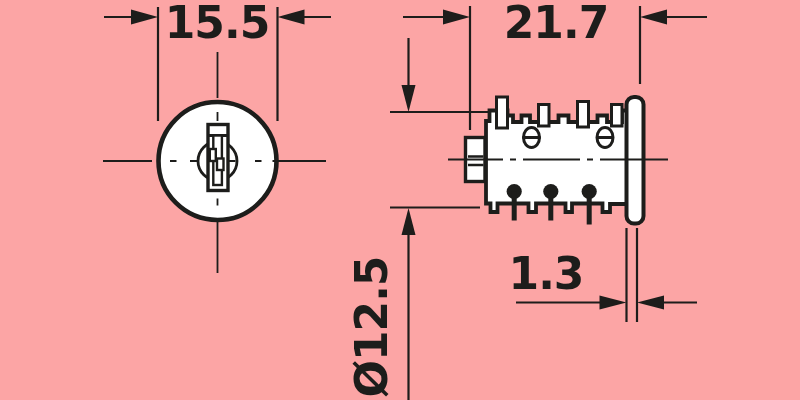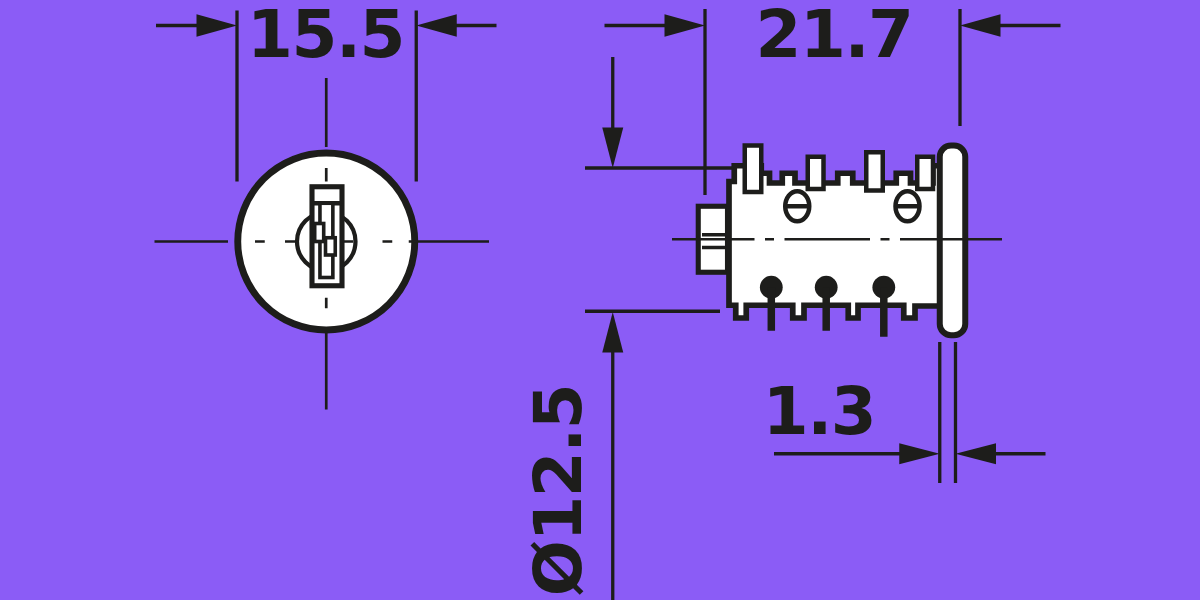--- a/index.html
+++ b/index.html
@@ -1,17 +1,17 @@
 <!DOCTYPE html>
 <html><head>
 <meta charset="utf-8">
 <style>
   html,body{margin:0;padding:0;background:#ffffff;}
   body{width:800px;height:400px;overflow:hidden;}
-  .canvas{width:800px;height:400px;position:relative;background:#8b5cf6;}
+  .canvas{width:800px;height:400px;position:relative;background:#fca5a5;}
   svg{display:block;}
   
   .outline  {fill:#ffffff;stroke:#1d1d1b;stroke-width:4;  stroke-linejoin:miter;}
   .outline2 {fill:#ffffff;stroke:#1d1d1b;stroke-width:3.2;stroke-linejoin:miter;}
   .outline3 {fill:#ffffff;stroke:#1d1d1b;stroke-width:2.4;stroke-linejoin:miter;}
   .solid    {fill:#1d1d1b;stroke:none;}
   .dimline  {fill:none;stroke:#1d1d1b;stroke-width:2.2;}
   .extline  {fill:none;stroke:#1d1d1b;stroke-width:2.2;}
   .centerln {fill:none;stroke:#1d1d1b;stroke-width:1.8;}
   .thin     {fill:none;stroke:#1d1d1b;stroke-width:2.4;}

